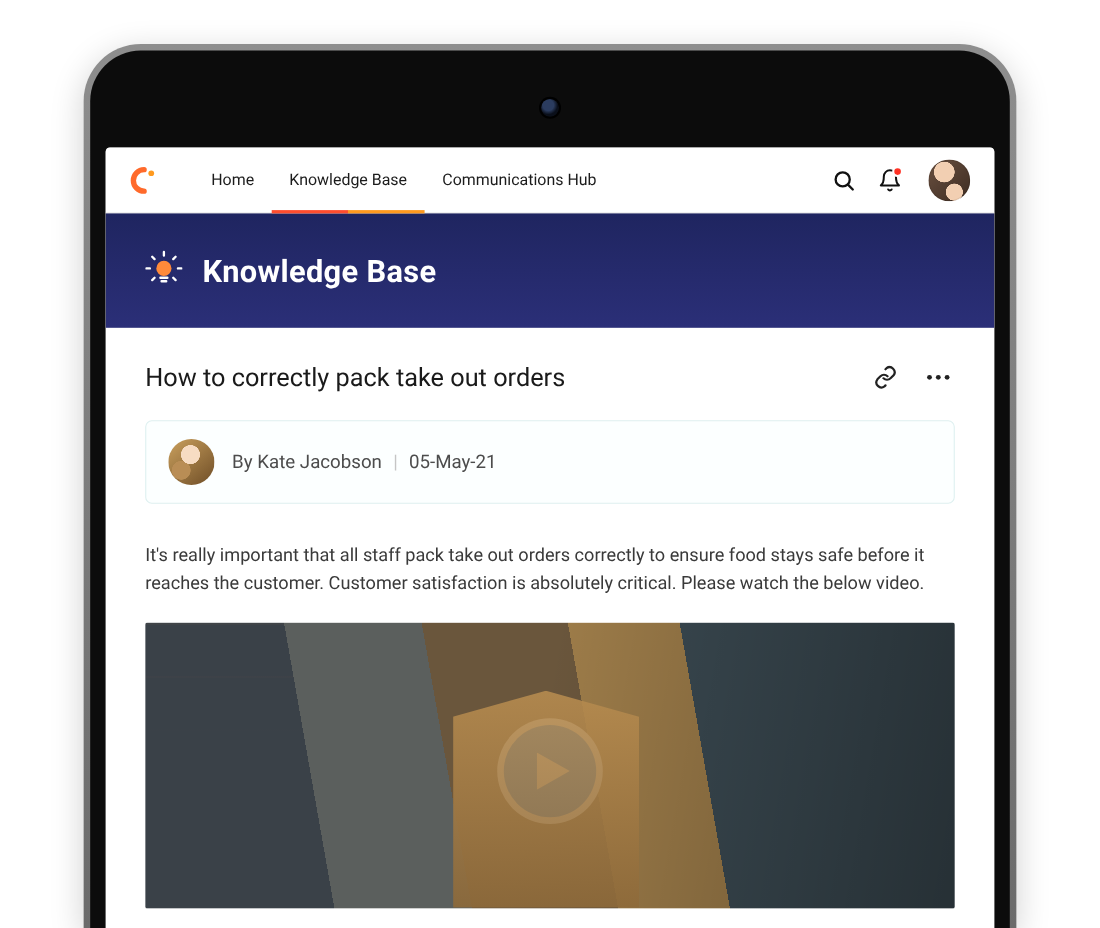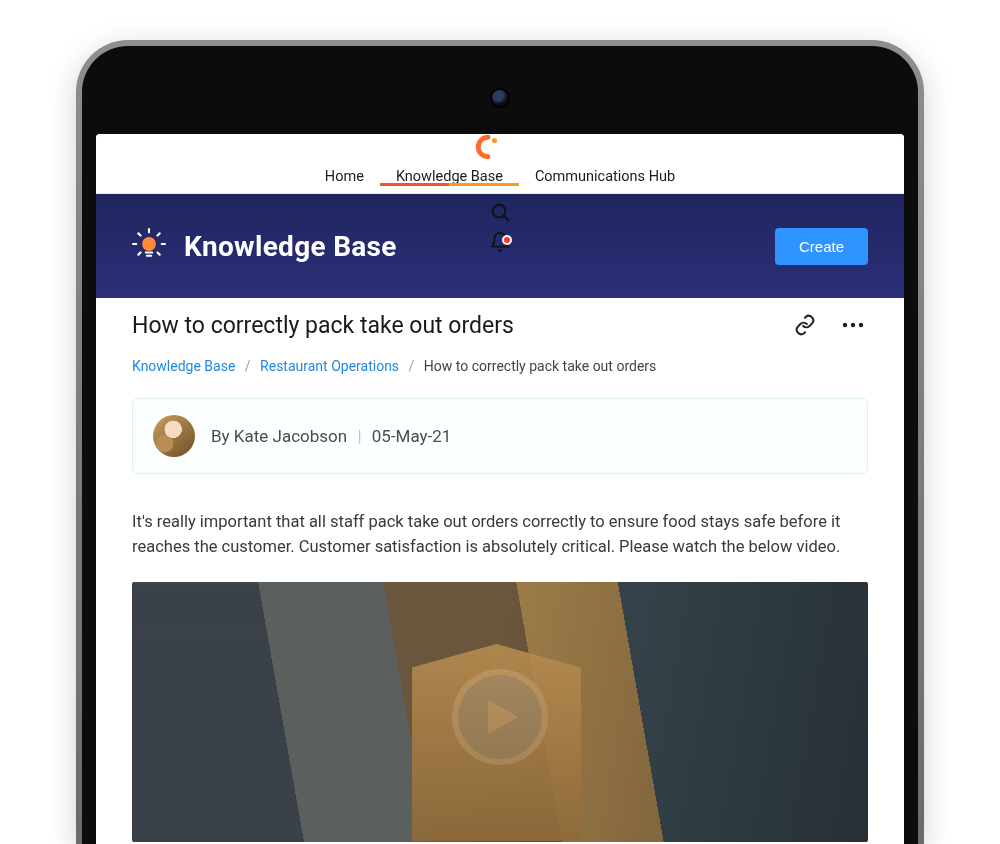--- a/index.html
+++ b/index.html
@@ -52,21 +52,20 @@
 
   
   .topnav {
     height: 60px;
     display: flex;
     align-items: center;
     padding: 0 22px;
     border-bottom: 1px solid #eaeaea;
     background:#fff;
     gap: 8px;
-    flex-direction: column;
   }
   .logo {
     width: 26px; height: 26px;
     margin-right: 24px;
     position: relative;
   }
   .logo svg { display:block; }
   .nav-items { display:flex; align-items:stretch; height:100%; gap: 0; }
   .nav-item {
     display:flex; align-items:center;
@@ -128,21 +127,21 @@
     color:#fff;
     border:none;
     border-radius:4px;
     padding:10px 24px;
     font-size:15px;
     cursor:pointer;
   }
 
   
   .article{
-    padding: 12px 36px 0 36px;
+    padding: 30px 36px 0 36px;
   }
   .article-head{
     display:flex; align-items:center; gap:18px;
   }
   .article-head h2{
     font-size:23px; font-weight:400; color:#1a1a1a;
     flex:1;
   }
   .article-head .tool{
     width:30px; height:30px;
@@ -265,21 +264,20 @@
       <div class="hero">
         <span class="kb-icon">
           <svg width="34" height="34" viewBox="0 0 32 32" fill="none" stroke="#fff" stroke-width="2" stroke-linecap="round">
             <circle cx="16" cy="16" r="6.5" fill="#ff8a3a" stroke="none"></circle>
             <path d="M13 24h6M14 27h4"></path>
             <path d="M16 2v3M4 16H1M31 16h-3M6 6l2 2M26 6l-2 2M6 26l2-2M26 26l-2-2"></path>
           </svg>
         </span>
         <h1>Knowledge Base</h1>
         <div class="spacer"></div>
-        <button class="create-btn">Create</button>
       </div>
 
       <div class="article">
 
         <div class="article-head">
           <h2>How to correctly pack take out orders</h2>
           <div class="tool">
             <svg width="22" height="22" viewBox="0 0 24 24" fill="none" stroke="currentColor" stroke-width="2.2" stroke-linecap="round">
               <path d="M10 13a5 5 0 0 0 7 0l3-3a5 5 0 0 0-7-7l-1 1"></path>
               <path d="M14 11a5 5 0 0 0-7 0l-3 3a5 5 0 0 0 7 7l1-1"></path>
@@ -287,27 +285,20 @@
           </div>
           <div class="tool">
             <svg width="22" height="6" viewBox="0 0 22 6">
               <circle cx="3" cy="3" r="2.2" fill="currentColor"></circle>
               <circle cx="11" cy="3" r="2.2" fill="currentColor"></circle>
               <circle cx="19" cy="3" r="2.2" fill="currentColor"></circle>
             </svg>
           </div>
         </div>
 
-        <div class="crumbs">
-          <a>Knowledge Base</a>
-          <span class="sep">/</span>
-          <a>Restaurant Operations</a>
-          <span class="sep">/</span>
-          <span>How to correctly pack take out orders</span>
-        </div>
 
         <div class="author-card">
           <div class="author-avatar"></div>
           <div class="author-meta">
             <span>By </span><span>Kate Jacobson</span>
             <span class="pipe">|</span>
             <span>05-May-21</span>
           </div>
         </div>
 

